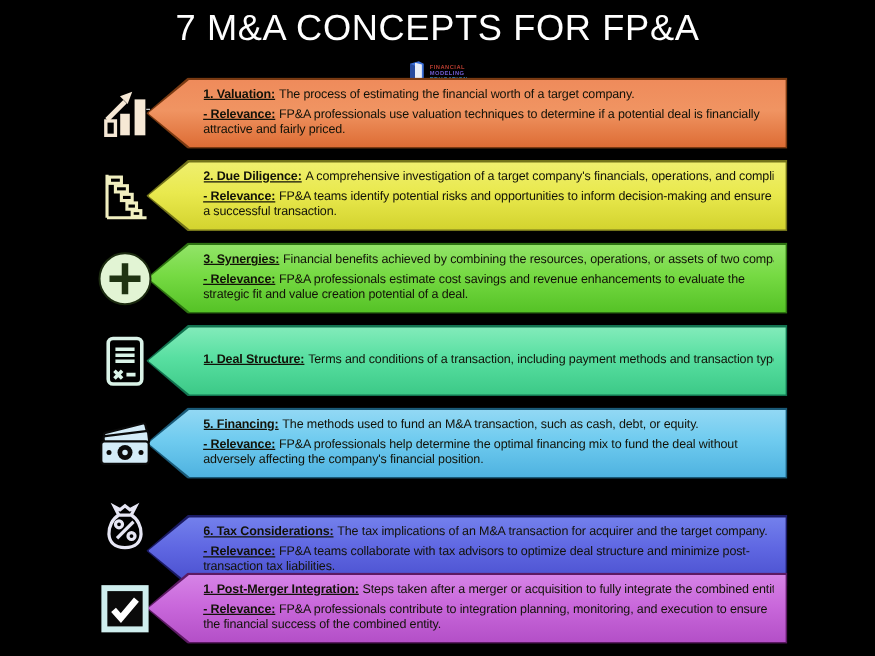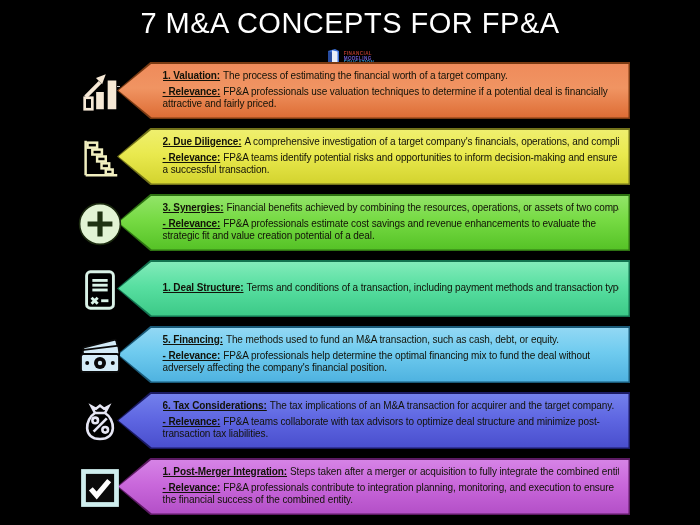--- a/index.html
+++ b/index.html
@@ -11,21 +11,21 @@
   .title{color:#fff;font-size:29px;letter-spacing:.5px;font-weight:400;white-space:nowrap;}
   .logo{display:flex;align-items:center;gap:3px;}
   .logo-text{display:flex;flex-direction:column;line-height:1.08;}
   .logo-text span{font-size:4.6px;font-weight:700;letter-spacing:.4px;}
   .byline-row{width:466px;margin:4px auto 0;display:flex;align-items:center;gap:8px;}
   .byline-line{flex:1;border-top:1px dashed #c9c9c9;height:0;}
   .byline{color:#f2f2f2;font-size:10.5px;letter-spacing:1.6px;white-space:nowrap;margin-top:12px;}
 
   
   .rows{position:absolute;top:62px;left:0;right:0;}
-  .row{height:57px;margin-bottom:9px;display:flex;align-items:flex-end;
+  .row{height:57px;margin-bottom:9px;display:flex;align-items:center;
        padding-left:73px;padding-right:70px;}
   .icon-cell{flex:0 0 54px;width:54px;height:54px;display:flex;align-items:center;
              justify-content:center;position:relative;z-index:2;}
   .bar-outer{flex:1;height:100%;position:relative;margin-left:-10px;
              clip-path:polygon(0 50%, 6.5% 0, 100% 0, 100% 100%, 6.5% 100%);}
   .bar-inner{position:absolute;top:1.5px;bottom:1.5px;left:1.5px;right:1.5px;
              clip-path:polygon(0 50%, 6.5% 0, 100% 0, 100% 100%, 6.5% 100%);
              display:flex;flex-direction:column;justify-content:center;
              padding:2px 10px 2px 44px;box-sizing:border-box;}
   .l1,.l2{font-size:10px;line-height:1.28;color:#121208;letter-spacing:-.1px;margin:0;}

